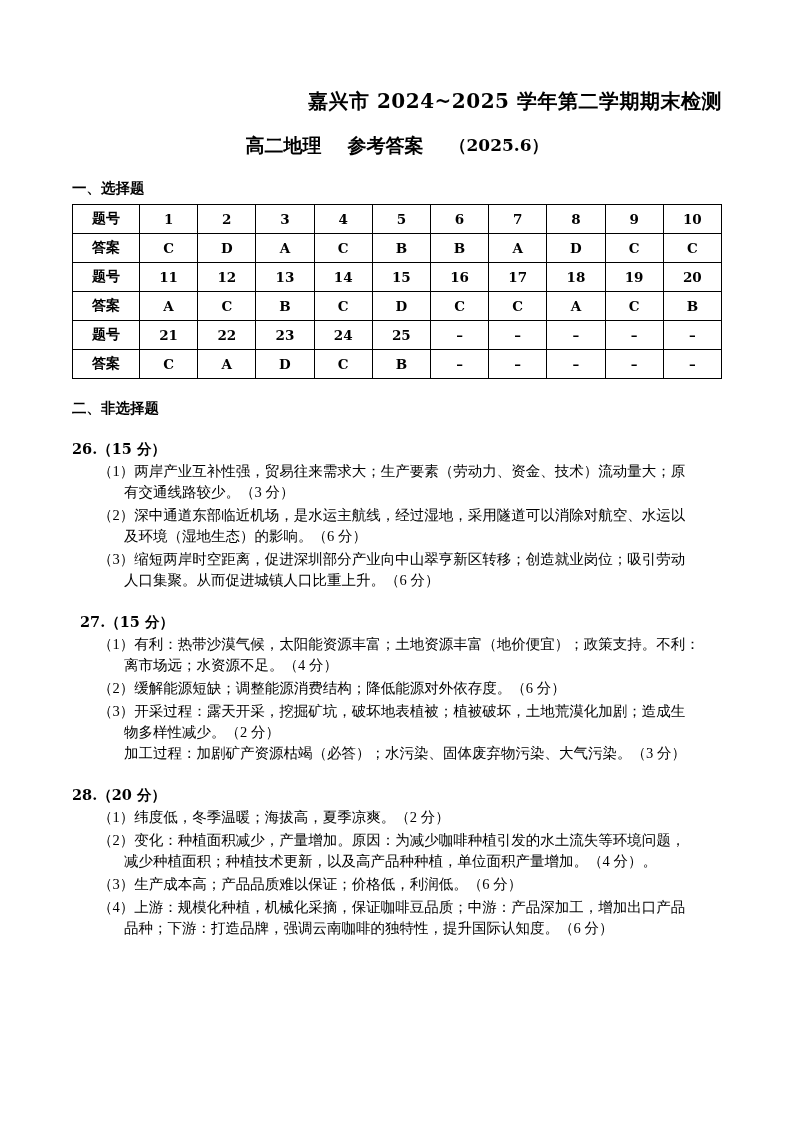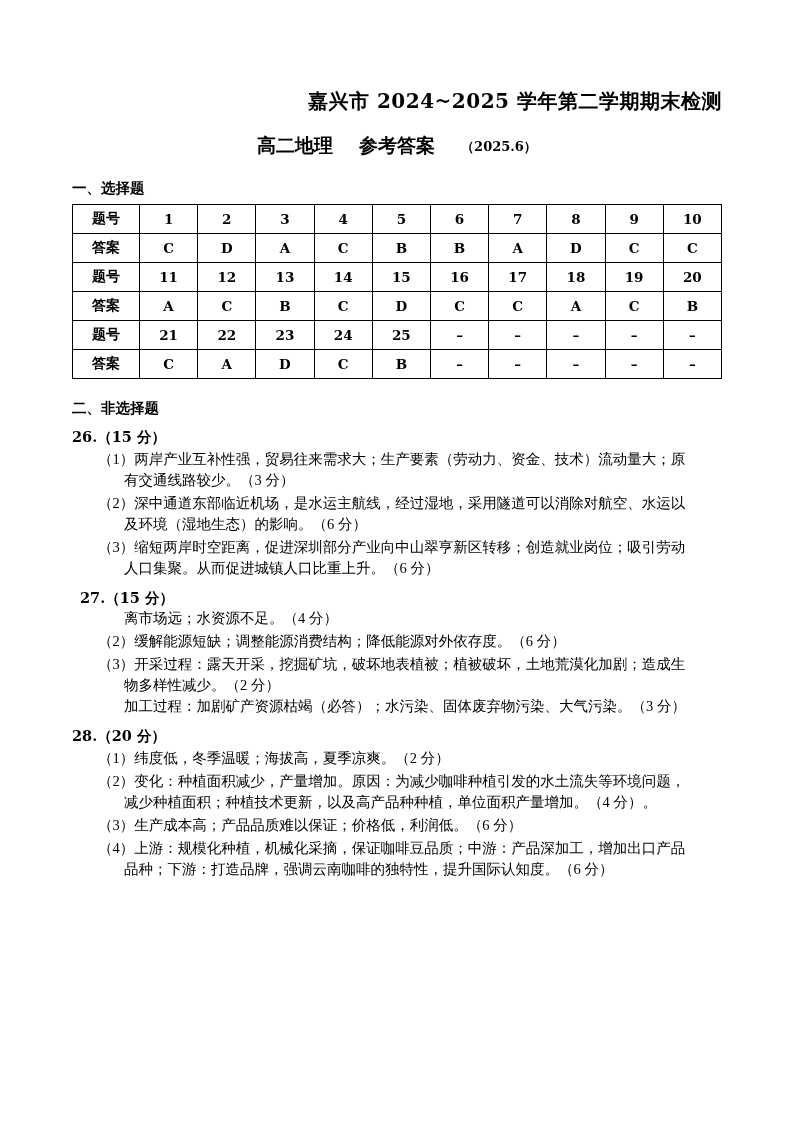--- a/index.html
+++ b/index.html
@@ -35,21 +35,21 @@
     font-size: 19px;
     font-weight: bold;
     margin-top: 18px;
     font-family: "DejaVu Serif", "Liberation Serif", serif;
   }
   .title-sub .spacer {
     display: inline-block;
     width: 26px;
   }
   .title-date {
-    font-size: 13px;
+    font-size: 17px;
     font-weight: bold;
     margin-left: 26px;
     vertical-align: 1px;
   }
   .section-head {
     font-size: 14.5px;
     font-weight: bold;
     margin-top: 20px;
     margin-bottom: 6px;
     font-family: "DejaVu Serif", "Liberation Serif", serif;
@@ -67,21 +67,21 @@
     vertical-align: middle;
     font-size: 13.5px;
     font-weight: bold;
     font-family: "DejaVu Serif", "Liberation Serif", serif;
   }
   table.answers td.rowhead {
     width: 64px;
     font-size: 14px;
   }
   .qblock {
-    margin-top: 8px;
+    margin-top: 20px;
     font-size: 14.5px;
     line-height: 1.45;
   }
   .qnum {
     font-weight: bold;
     font-size: 14.5px;
     font-family: "DejaVu Serif", "Liberation Serif", serif;
   }
   .qnum-indent {
     padding-left: 8px;
@@ -210,20 +210,23 @@
     </div>
     <div class="sub-cont">及环境（湿地生态）的影响。（6 分）</div>
     <div class="sub">
       <span class="lbl">（3）</span><span>缩短两岸时空距离，促进深圳部分产业向中山翠亨新区转移；创造就业岗位；吸引劳动</span>
     </div>
     <div class="sub-cont">人口集聚。从而促进城镇人口比重上升。（6 分）</div>
   </div>
 
   <div class="qblock">
     <div class="qnum qnum-indent">27.（15 分）</div>
+    <div class="sub">
+      <span class="lbl">（1）</span><span>有利：热带沙漠气候，太阳能资源丰富；土地资源丰富（地价便宜）；政策支持。不利：</span>
+    </div>
     <div class="sub-cont">离市场远；水资源不足。（4 分）</div>
     <div class="sub">
       <span class="lbl">（2）</span><span>缓解能源短缺；调整能源消费结构；降低能源对外依存度。（6 分）</span>
     </div>
     <div class="sub">
       <span class="lbl">（3）</span><span>开采过程：露天开采，挖掘矿坑，破坏地表植被；植被破坏，土地荒漠化加剧；造成生</span>
     </div>
     <div class="sub-cont">物多样性减少。（2 分）</div>
     <div class="sub-cont">加工过程：加剧矿产资源枯竭（必答）；水污染、固体废弃物污染、大气污染。（3 分）</div>
   </div>

